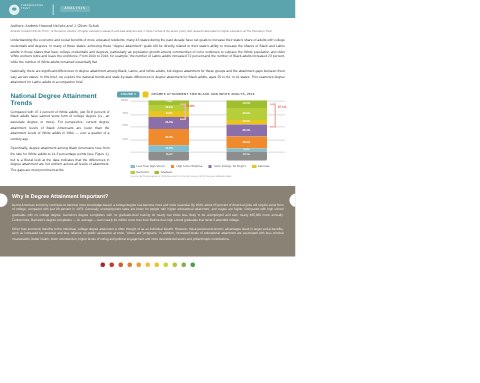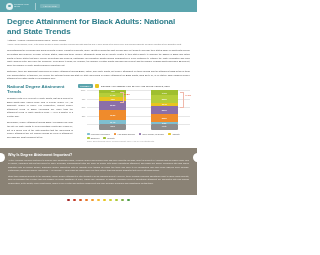--- a/index.html
+++ b/index.html
@@ -76,21 +76,20 @@
     <div class="logo">
       <div class="logo-mark"></div>
       <div class="logo-text">THE EDUCATION TRUST</div>
     </div>
     <div class="divider-v"></div>
     <div class="mast-tag">ANALYSIS</div>
   </div>
 
   <div class="body-wrap">
 
-    <div class="doc-title">Degree Attainment for Black Adults: National and State Trends</div>
     <div class="byline">Authors: Andrew Howard Nichols and J. Oliver Schak</div>
     <div class="bionote">Andrew Howard Nichols, Ph.D., is the senior director of higher education research and data analytics and J. Oliver Schak is the senior policy and research associate for higher education at The Education Trust.</div>
 
     <p class="para">Understanding the economic and social benefits of more educated residents, many 43 states during the past decade have set goals to increase their state's share of adults with college credentials and degrees. In many of these states, achieving these "degree attainment" goals will be directly related to their state's ability to increase the shares of Black and Latino adults in those states that have college credentials and degrees, particularly as population growth among communities of color continues to outpace the White population and older White workers retire and leave the workforce. From 2000 to 2016, for example, the number of Latino adults increased 72 percent and the number of Black adults increased 23 percent, while the number of White adults remained essentially flat.</p>
     <p class="para">Nationally, there are significant differences in degree attainment among Black, Latino, and White adults, but degree attainment for these groups and the attainment gaps between them vary across states. In this brief, we explore the national trends and state-by-state differences in degree attainment for Black adults, ages 25 to 64, in 41 states. This examines degree attainment for Latino adults in a companion brief.</p>
 
     <div class="cols">
 
       <div class="col-left">
         <div class="sec-head">National Degree Attainment Trends</div>

